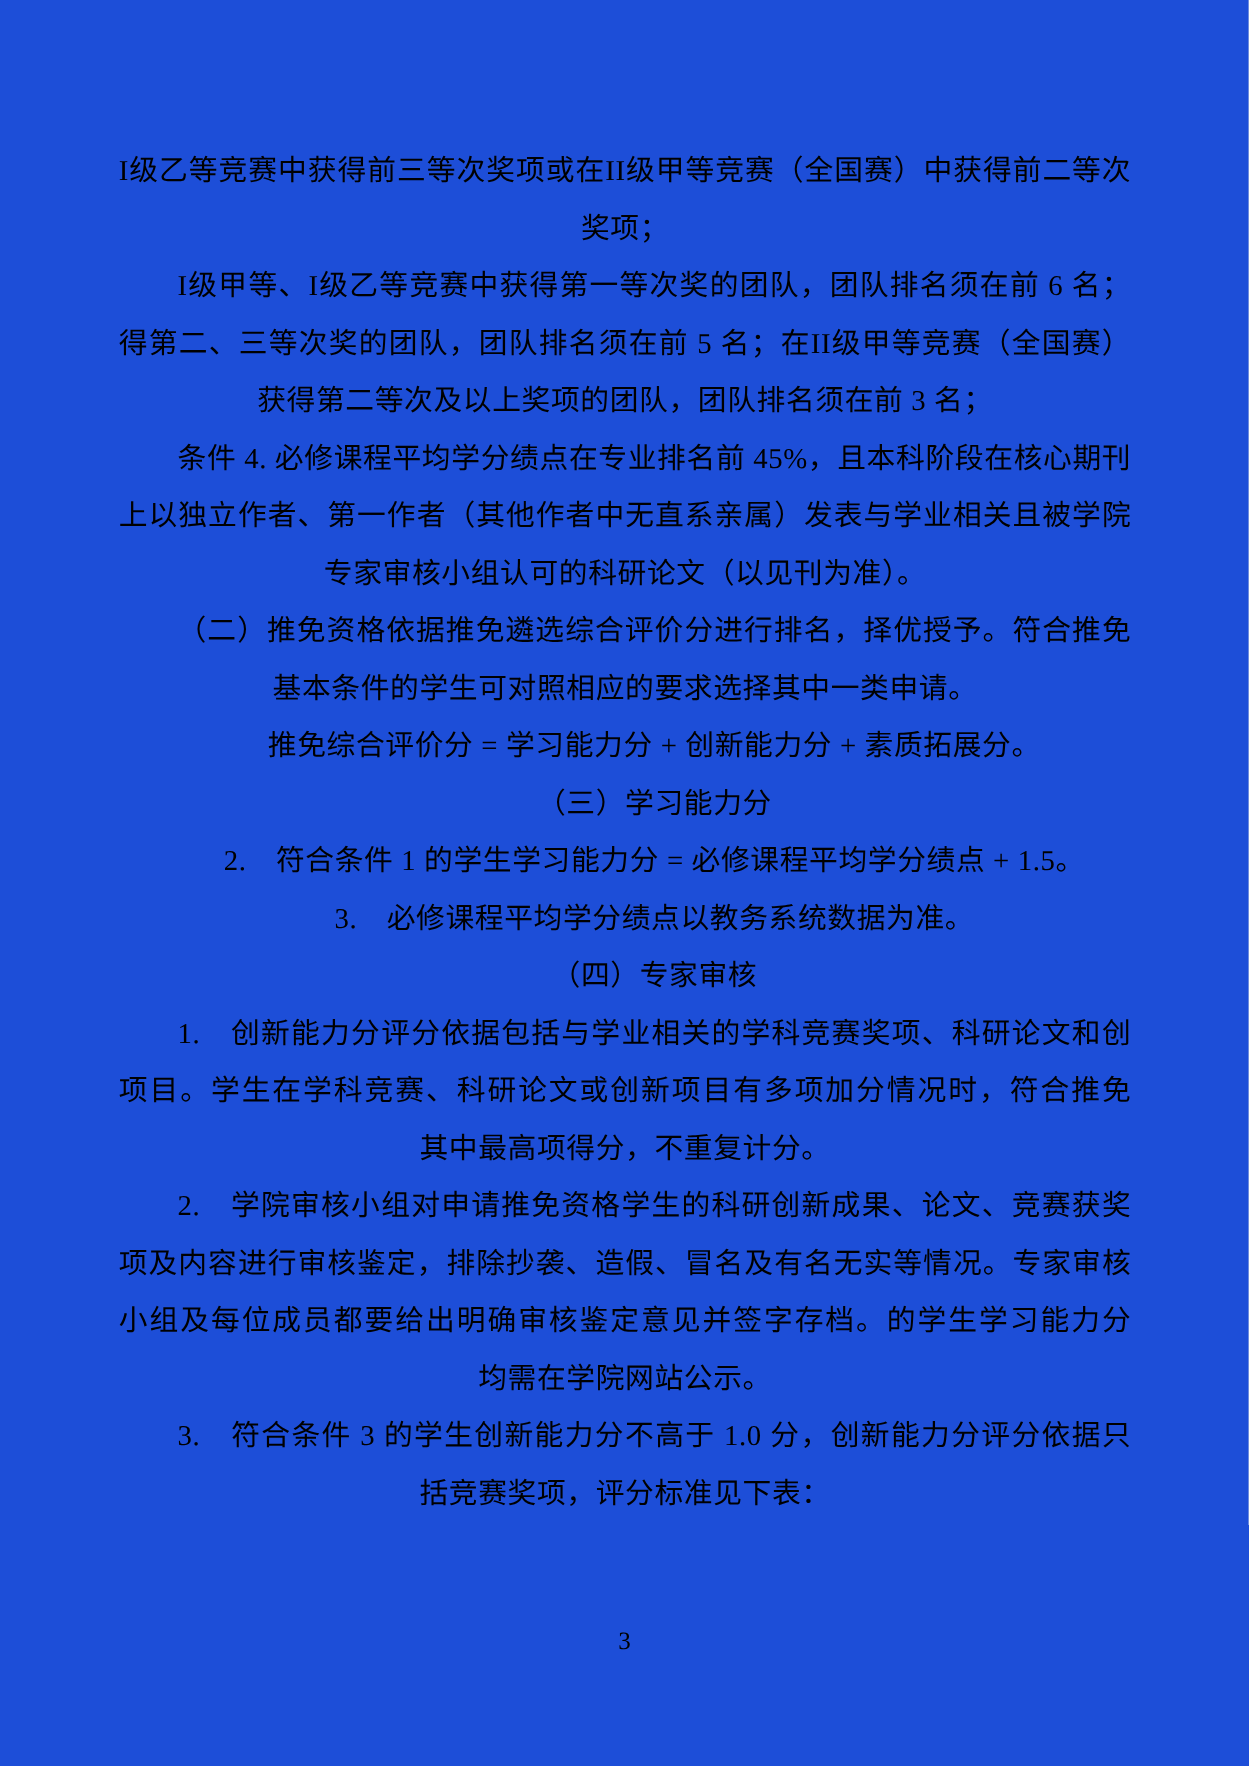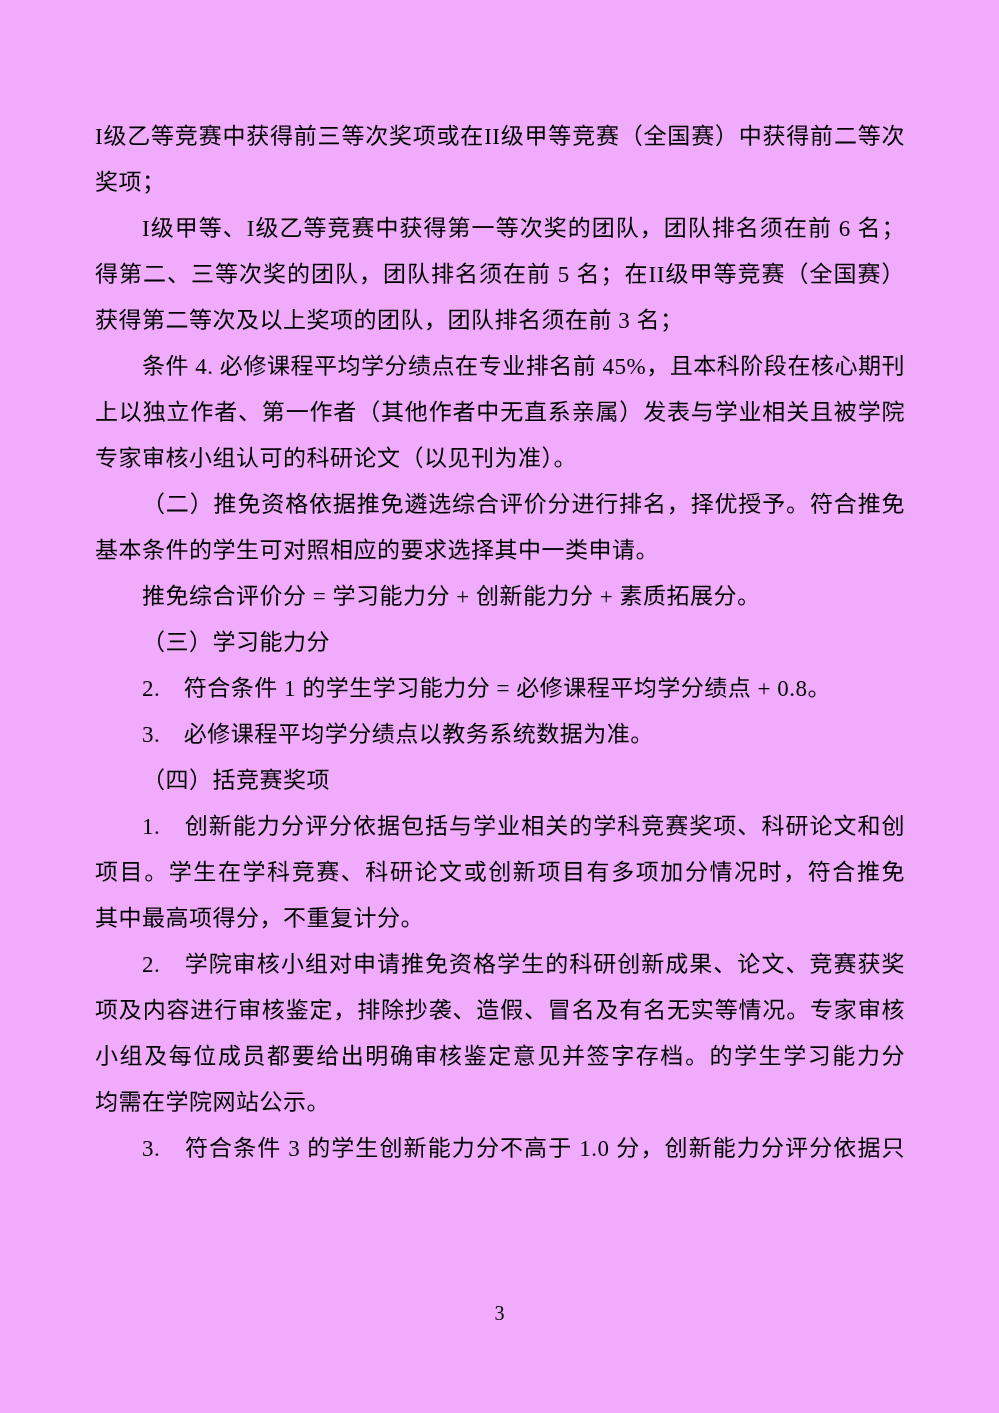--- a/index.html
+++ b/index.html
@@ -5,39 +5,39 @@
   html, body {
     margin: 0;
     padding: 0;
     background: #e8e8e8;
   }
   .page {
     position: relative;
     width: 999px;
     height: 1413px;
     margin: 0 auto;
-    background: #f0abfc;
+    background: #1d4ed8;
     font-family: "Liberation Serif", "DejaVu Serif", serif;
     color: #000000;
     overflow: hidden;
   }
   .doc-body {
     position: absolute;
     left: 95px;
     top: 114px;
     width: 810px;
   }
   .line {
     height: 46px;
     line-height: 46px;
     font-size: 23px;
     letter-spacing: 0.5px;
     white-space: normal;
     overflow: hidden;
-    text-align: left;
+    text-align: center;
   }
   .line.indent {
     text-indent: 47px;
   }
   .line.just {
     text-align: justify;
     text-align-last: justify;
   }
   .page-number {
     position: absolute;
@@ -59,26 +59,27 @@
       <div class="line indent just">I级甲等、I级乙等竞赛中获得第一等次奖的团队，团队排名须在前 6 名；获</div>
       <div class="line just">得第二、三等次奖的团队，团队排名须在前 5 名；在II级甲等竞赛（全国赛）中</div>
       <div class="line">获得第二等次及以上奖项的团队，团队排名须在前 3 名；</div>
       <div class="line indent just">条件 4. 必修课程平均学分绩点在专业排名前 45%，且本科阶段在核心期刊</div>
       <div class="line just">上以独立作者、第一作者（其他作者中无直系亲属）发表与学业相关且被学院</div>
       <div class="line">专家审核小组认可的科研论文（以见刊为准）。</div>
       <div class="line indent just">（二）推免资格依据推免遴选综合评价分进行排名，择优授予。符合推免</div>
       <div class="line">基本条件的学生可对照相应的要求选择其中一类申请。</div>
       <div class="line indent">推免综合评价分 = 学习能力分 + 创新能力分 + 素质拓展分。</div>
       <div class="line indent">（三）学习能力分</div>
-      <div class="line indent">2.　符合条件 1 的学生学习能力分 = 必修课程平均学分绩点 + 0.8。</div>
+      <div class="line indent">2.　符合条件 1 的学生学习能力分 = 必修课程平均学分绩点 + 1.5。</div>
       <div class="line indent">3.　必修课程平均学分绩点以教务系统数据为准。</div>
-      <div class="line indent">（四）括竞赛奖项</div>
+      <div class="line indent">（四）专家审核</div>
       <div class="line indent just">1.　创新能力分评分依据包括与学业相关的学科竞赛奖项、科研论文和创新</div>
       <div class="line just">项目。学生在学科竞赛、科研论文或创新项目有多项加分情况时，符合推免</div>
       <div class="line">其中最高项得分，不重复计分。</div>
       <div class="line indent just">2.　学院审核小组对申请推免资格学生的科研创新成果、论文、竞赛获奖奖</div>
       <div class="line just">项及内容进行审核鉴定，排除抄袭、造假、冒名及有名无实等情况。专家审核</div>
       <div class="line just">小组及每位成员都要给出明确审核鉴定意见并签字存档。的学生学习能力分</div>
       <div class="line">均需在学院网站公示。</div>
       <div class="line indent just">3.　符合条件 3 的学生创新能力分不高于 1.0 分，创新能力分评分依据只包</div>
+      <div class="line">括竞赛奖项，评分标准见下表：</div>
     </div>
   <div class="page-number">3</div>
 </div>
 
 </body></html>

